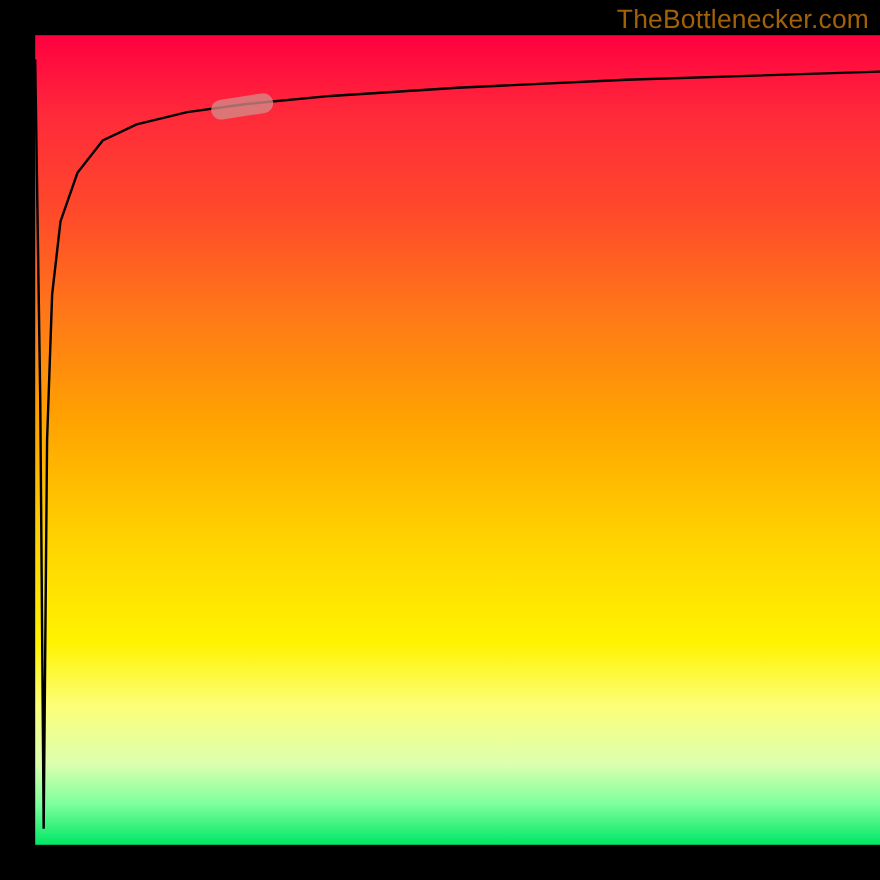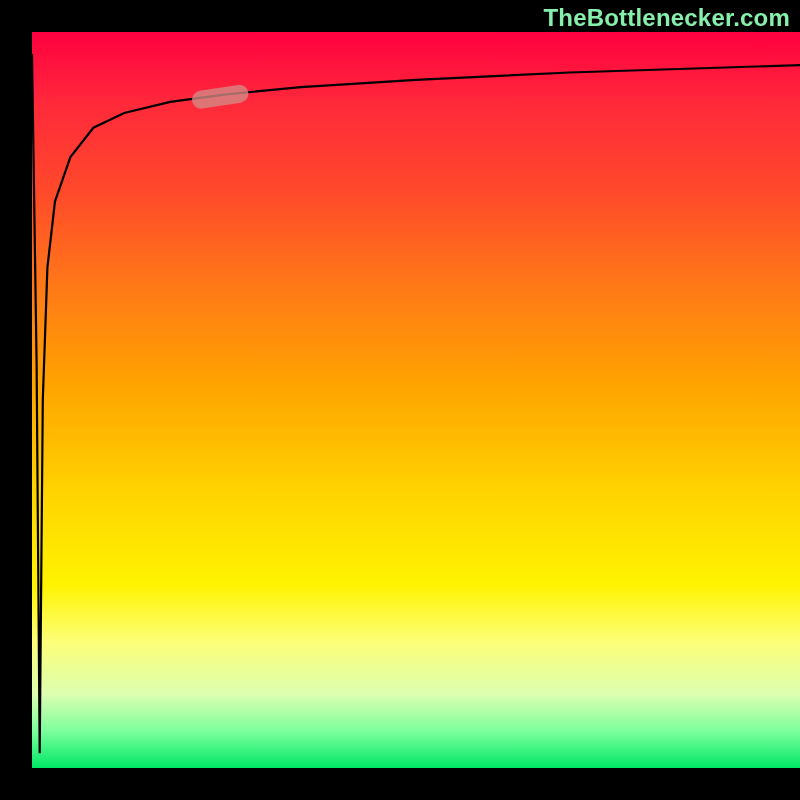--- a/index.html
+++ b/index.html
@@ -13,23 +13,23 @@
   }
   .stage {
     position: relative;
     width: 800px;
     height: 800px;
   }
   .watermark {
     position: absolute;
     top: 4px;
     right: 10px;
-    color: #86efac;
+    color: #a16207;
     font-size: 24px;
-    font-weight: 700;
+    font-weight: 400;
     letter-spacing: 0.2px;
     user-select: none;
   }
   .plot-area {
     position: absolute;
     left: 32px;
     top: 32px;
     width: 768px;   
     height: 736px;  
     background: linear-gradient(

